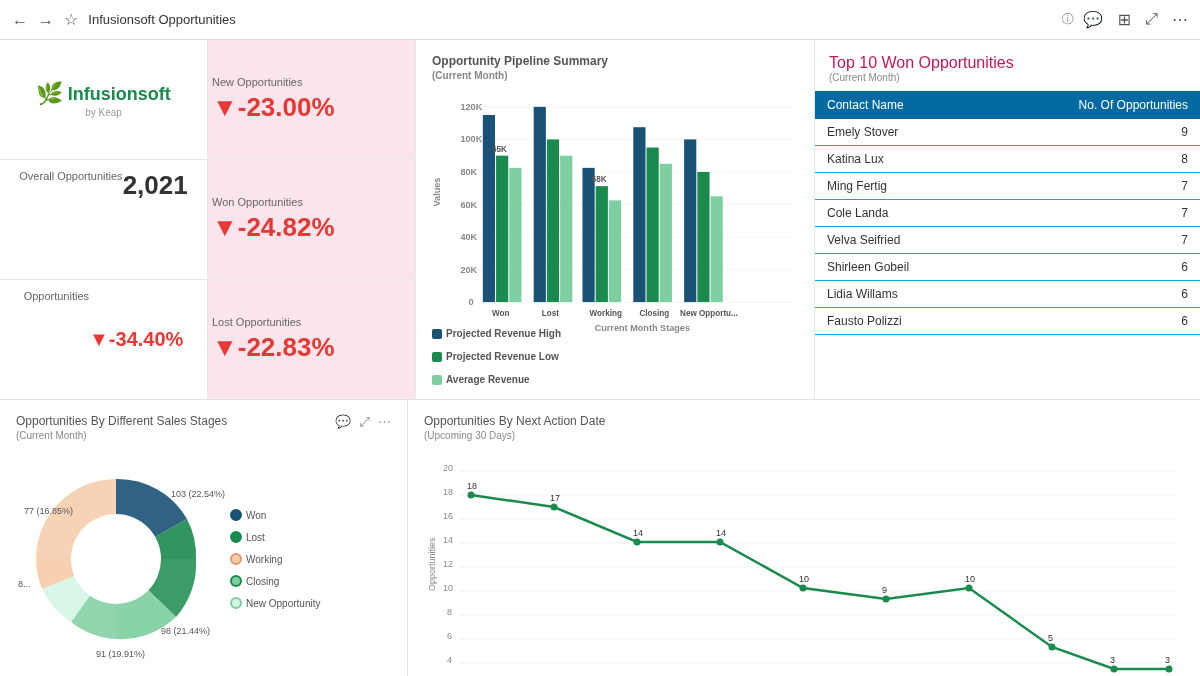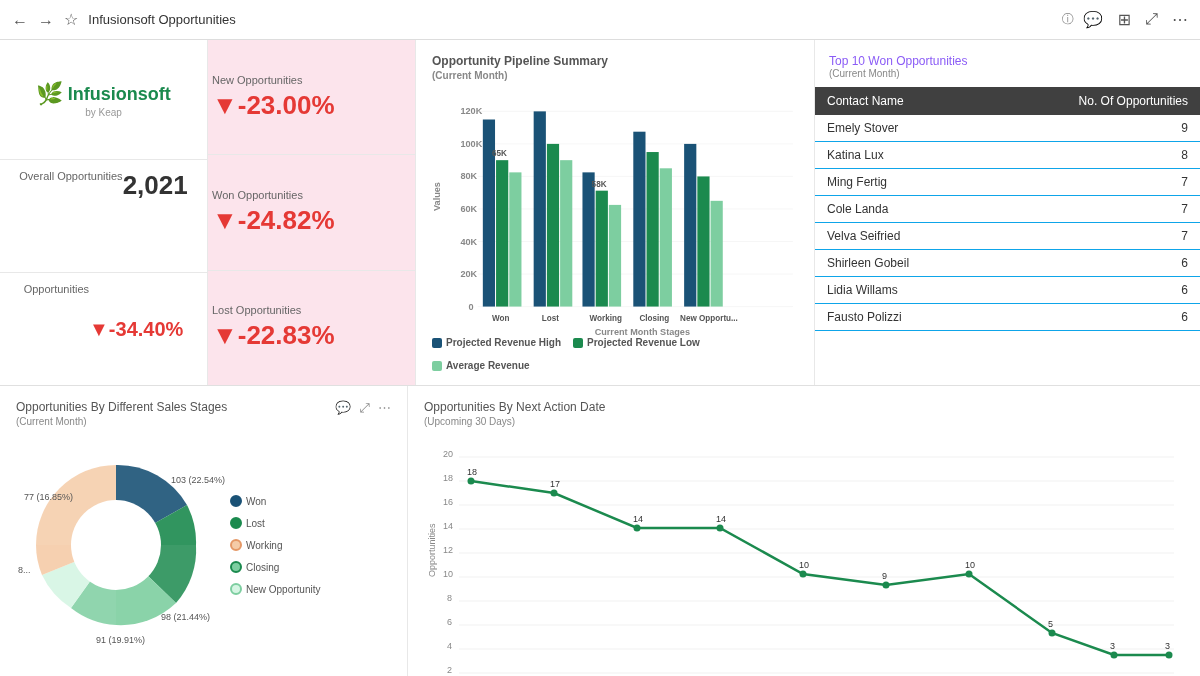--- a/index.html
+++ b/index.html
@@ -38,43 +38,43 @@
     .kpi-right-label { font-size: 11px; color: #666; margin-bottom: 4px; font-weight: 500; }
     .kpi-right-value { font-size: 26px; font-weight: bold; color: #e53935; display: flex; align-items: center; gap: 4px; }
 
     
     .pipeline-panel { flex: 1; padding: 14px 16px; border-right: 1px solid #e8e8e8; display: flex; flex-direction: column; font-weight: bold; }
     .panel-title { font-size: 12px; color: #555; margin-bottom: 2px; }
     .panel-subtitle { font-size: 10px; color: #888; margin-bottom: 10px; }
 
     
     .top10-panel { width: 385px; padding: 14px 0; display: flex; flex-direction: column; }
-    .top10-title { font-size: 12px; color: #8b5cf6; padding: 0 14px; }
+    .top10-title { font-size: 16px; color: #be185d; padding: 0 14px; }
     .top10-subtitle { font-size: 10px; color: #888; padding: 0 14px; margin-bottom: 8px; }
     .top10-table { width: 100%; border-collapse: collapse; font-size: 12px; }
-    .top10-table thead tr { background: #404040; color: #fff; }
+    .top10-table thead tr { background: #0369a1; color: #fff; }
     .top10-table thead th { padding: 7px 12px; text-align: left; font-weight: 500; font-size: 12px; }
     .top10-table thead th:last-child { text-align: right; }
     .top10-table tbody tr { border-bottom: 1px solid #0ea5e9; }
     .top10-table tbody td { padding: 6px 12px; }
     .top10-table tbody td:last-child { text-align: right; }
 
     
     .bottom-section { display: flex; flex: 1; background: #fff; }
 
     
     .donut-panel { width: 408px; padding: 14px 16px; border-right: 1px solid #e8e8e8; display: flex; flex-direction: column; }
     .donut-panel-header { display: flex; align-items: flex-start; justify-content: space-between; }
     .donut-panel-icons { display: flex; gap: 8px; color: #888; font-size: 14px; }
 
     
     .line-panel { flex: 1; padding: 14px 16px; display: flex; flex-direction: column; }
 
     
-    .legend { display: flex; gap: 12px; flex-wrap: wrap; margin-top: 6px; }
+    .legend { display: flex; gap: 12px; flex-wrap: wrap; margin-top: 6px; flex-direction: column; }
     .legend-item { display: flex; align-items: center; gap: 4px; font-size: 10px; color: #555; }
     .legend-dot { width: 10px; height: 10px; border-radius: 2px; flex-shrink: 0; }
 
     
     svg { overflow: visible; }
   </style>
 </head>
 <body>
 
 <div class="top-bar">

